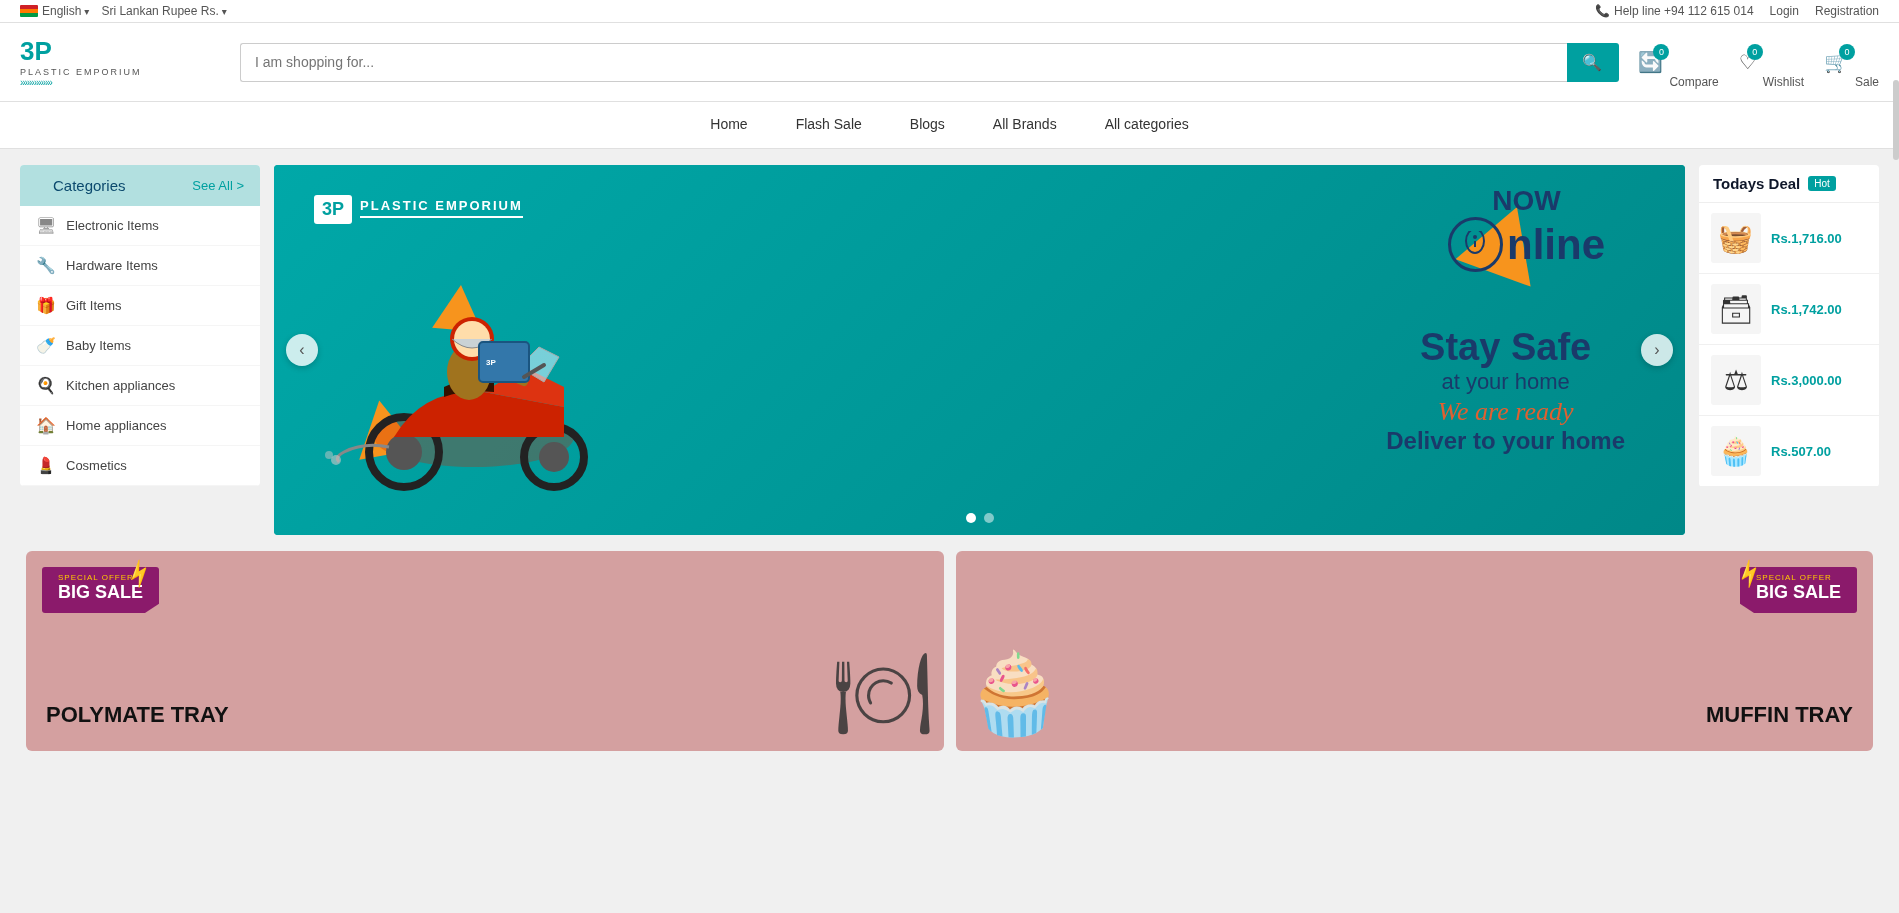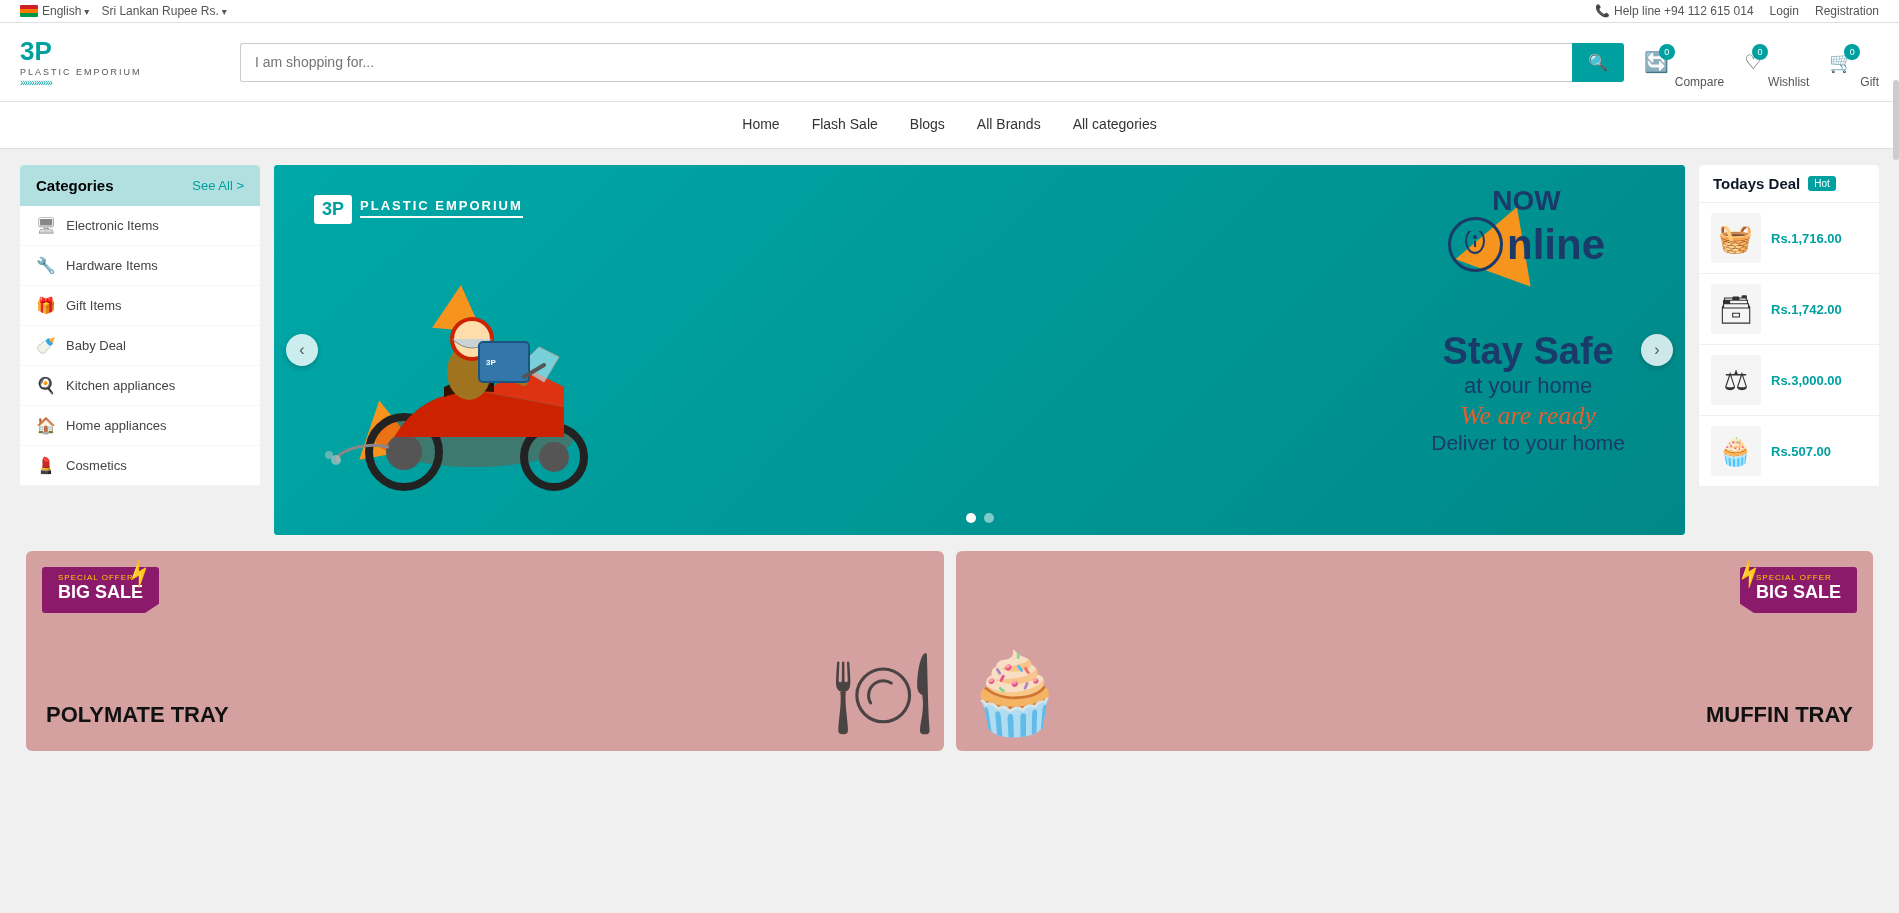--- a/index.html
+++ b/index.html
@@ -78,21 +78,21 @@
       right: -6px;
     }
     .action-label { font-size: 12px; color: #555; margin-top: 40px; }
 
     
     .nav-bar {
       background: #fff;
       padding: 0 20px;
       display: flex;
       justify-content: center;
-      gap: 24px;
+      gap: 40px;
       border-bottom: 1px solid #e0e0e0;
     }
     .nav-item {
       padding: 14px 4px;
       font-size: 14px;
       color: #333;
       cursor: pointer;
       text-decoration: none;
       border-bottom: 2px solid transparent;
     }
@@ -116,21 +116,21 @@
       margin-right: 14px;
       align-self: flex-start;
     }
     .sidebar-header {
       background: #b2e0e0;
       padding: 12px 16px;
       display: flex;
       align-items: center;
       justify-content: space-between;
     }
-    .sidebar-header-title { font-size: 15px; font-weight: bold; color: #000000; }
+    .sidebar-header-title { font-size: 15px; font-weight: normal; color: #0c4a6e; margin-left: 17px; }
     .sidebar-see-all { font-size: 13px; color: #00a0a0; cursor: pointer; }
 
     .sidebar-item {
       display: flex;
       align-items: center;
       padding: 10px 16px;
       gap: 10px;
       cursor: pointer;
       border-bottom: 1px solid #f5f5f5;
       color: #444;
@@ -181,21 +181,21 @@
 
     .banner-text-area {
       position: absolute;
       right: 60px;
       bottom: 80px;
       text-align: center;
     }
     .stay-safe { font-size: 38px; font-weight: bold; color: #1a3a6a; line-height: 1.1; }
     .at-home { font-size: 22px; color: #1a3a6a; }
     .we-ready { font-size: 26px; color: #e06030; font-style: italic; margin-top: 2px; font-family: Liberation Serif, serif; }
-    .deliver { font-size: 21px; color: #1a3a6a; font-weight: normal; }
+    .deliver { font-size: 24px; color: #1a3a6a; font-weight: bold; }
 
     .banner-scooter {
       position: absolute;
       left: 50px;
       bottom: 20px;
       font-size: 120px;
       line-height: 1;
     }
 
     .banner-nav {
@@ -345,21 +345,21 @@
         <span class="action-icon">♡</span>
         <span class="action-badge">0</span>
       </span>
       <span class="action-label">Wishlist</span>
     </div>
     <div class="action-item">
       <span style="position:relative; display:inline-block;">
         <span class="action-icon">🛒</span>
         <span class="action-badge">0</span>
       </span>
-      <span class="action-label">Gift</span>
+      <span class="action-label">Sale</span>
     </div>
   </div>
 </div>
 
 <div class="nav-bar">
   <a class="nav-item active" href="#">Home</a>
   <a class="nav-item" href="#">Flash Sale</a>
   <a class="nav-item" href="#">Blogs</a>
   <a class="nav-item" href="#">All Brands</a>
   <a class="nav-item" href="#">All categories</a>
@@ -380,21 +380,21 @@
     <div class="sidebar-item">
       <span class="cat-icon">🔧</span>
       <span>Hardware Items</span>
     </div>
     <div class="sidebar-item">
       <span class="cat-icon">🎁</span>
       <span>Gift Items</span>
     </div>
     <div class="sidebar-item">
       <span class="cat-icon">🍼</span>
-      <span>Baby Deal</span>
+      <span>Baby Items</span>
     </div>
     <div class="sidebar-item">
       <span class="cat-icon">🍳</span>
       <span>Kitchen appliances</span>
     </div>
     <div class="sidebar-item">
       <span class="cat-icon">🏠</span>
       <span>Home appliances</span>
     </div>
     <div class="sidebar-item">

